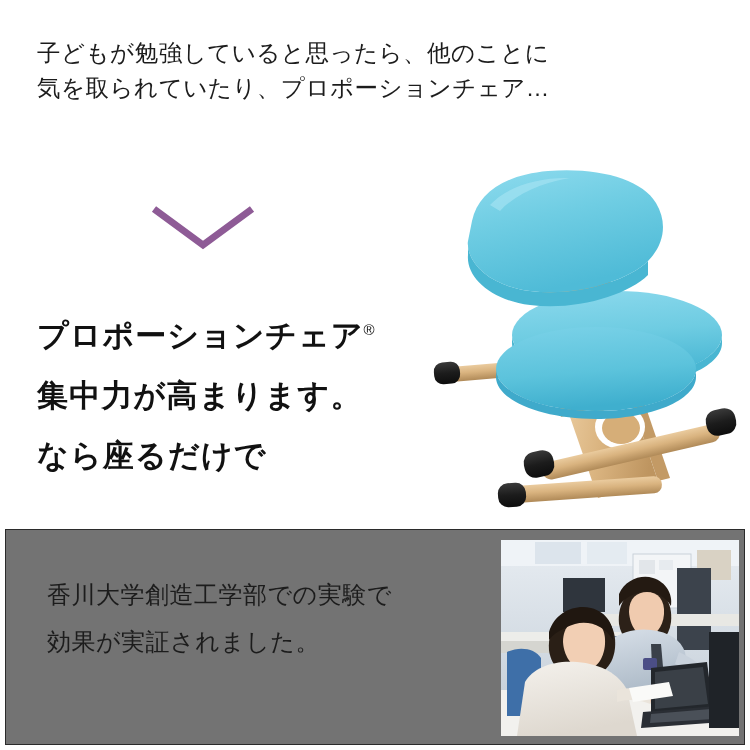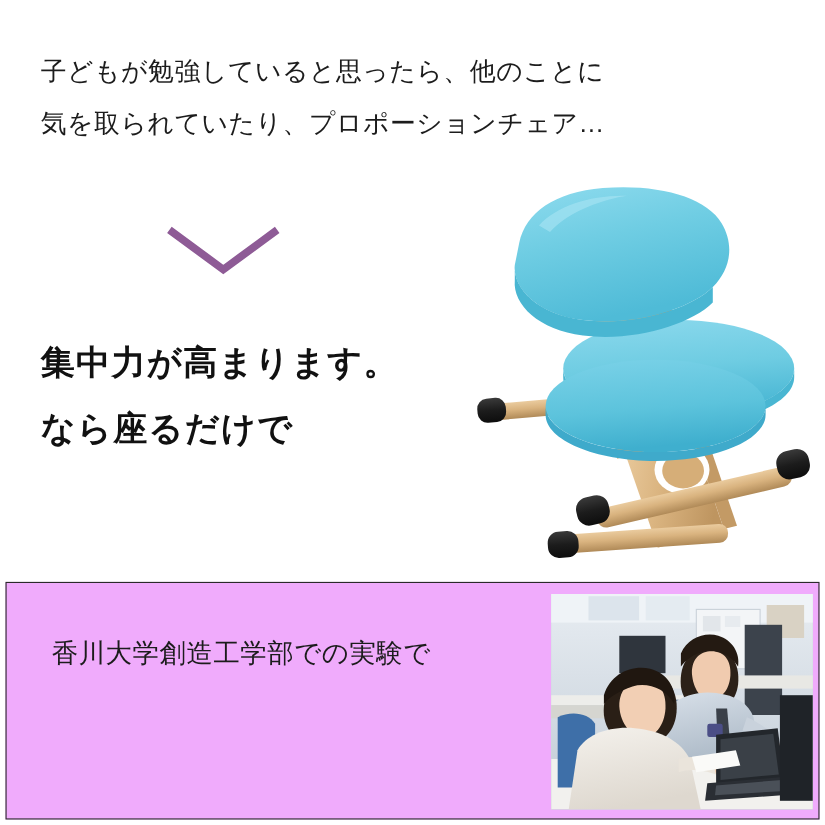--- a/index.html
+++ b/index.html
@@ -31,21 +31,20 @@
     width: 600px;
     z-index: 5;
   }
   .intro-line {
     font-size: 23.5px;
     line-height: 35px;
     font-weight: 400;
     color: #1c1c1c;
     letter-spacing: 0.5px;
     white-space: nowrap;
-    margin-top: 12px;
   }
 
   
   .chevron-wrap {
     position: absolute;
     left: 148px;
     top: 203px;
     width: 110px;
     height: 48px;
     z-index: 5;
@@ -89,21 +88,21 @@
 
   
   .evidence-panel {
     position: absolute;
     left: 5px;
     top: 529px;
     width: 740px;
     height: 216px;
     border: 1px solid #2b2b2b;
     box-sizing: border-box;
-    background: #f0abfc;
+    background: #737373;
     z-index: 4;
   }
   .evidence-text {
     position: absolute;
     left: 41px;
     top: 41px;
     width: 420px;
   }
   .evidence-line {
     font-size: 24px;
@@ -147,20 +146,21 @@
     <div class="intro-line">気を取られていたり、プロポーションチェア…</div>
   </div>
 
   <div class="chevron-wrap">
     <svg viewBox="0 0 110 48" xmlns="http://www.w3.org/2000/svg" aria-hidden="true">
       <polyline points="6,6 55,42 104,6" fill="none" stroke="#8E5B96" stroke-width="7" stroke-linecap="butt" stroke-linejoin="miter"></polyline>
     </svg>
   </div>
 
   <div class="headline-block">
+    <div class="headline-line brand"><span>プロポーションチェア</span><span class="reg-mark">®</span></div>
     <div class="headline-line">集中力が高まります。</div>
     <div class="headline-line">なら座るだけで</div>
   </div>
 
   <div class="product-photo">
     <svg viewBox="0 0 330 350" xmlns="http://www.w3.org/2000/svg" aria-hidden="true">
       <defs>
         <linearGradient id="seatGrad" x1="0" y1="0" x2="0.35" y2="1">
           <stop offset="0%" stop-color="#8EDBEE"></stop>
           <stop offset="45%" stop-color="#6FCDE3"></stop>
@@ -246,20 +246,21 @@
                  L228 110 C208 130 156 146 110 140 C70 135 46 112 48 90 Z" fill="#49B6D2"></path>
         <path d="M70 40 C86 22 118 12 150 13 C130 16 98 26 80 46 Z" fill="#A6E4F3" opacity="0.65"></path>
       </g>
     </svg>
   </div>
 
   <div class="evidence-panel">
 
     <div class="evidence-text">
       <div class="evidence-line">香川大学創造工学部での実験で</div>
+      <div class="evidence-line">効果が実証されました。</div>
     </div>
 
 
     <div class="lab-photo">
       <svg viewBox="0 0 238 196" xmlns="http://www.w3.org/2000/svg" aria-hidden="true" preserveAspectRatio="xMidYMid slice">
         <defs>
           <linearGradient id="roomGrad" x1="0" y1="0" x2="0" y2="1">
             <stop offset="0%" stop-color="#E8EDF2"></stop>
             <stop offset="55%" stop-color="#D3DBE3"></stop>
             <stop offset="100%" stop-color="#BFC8D2"></stop>

